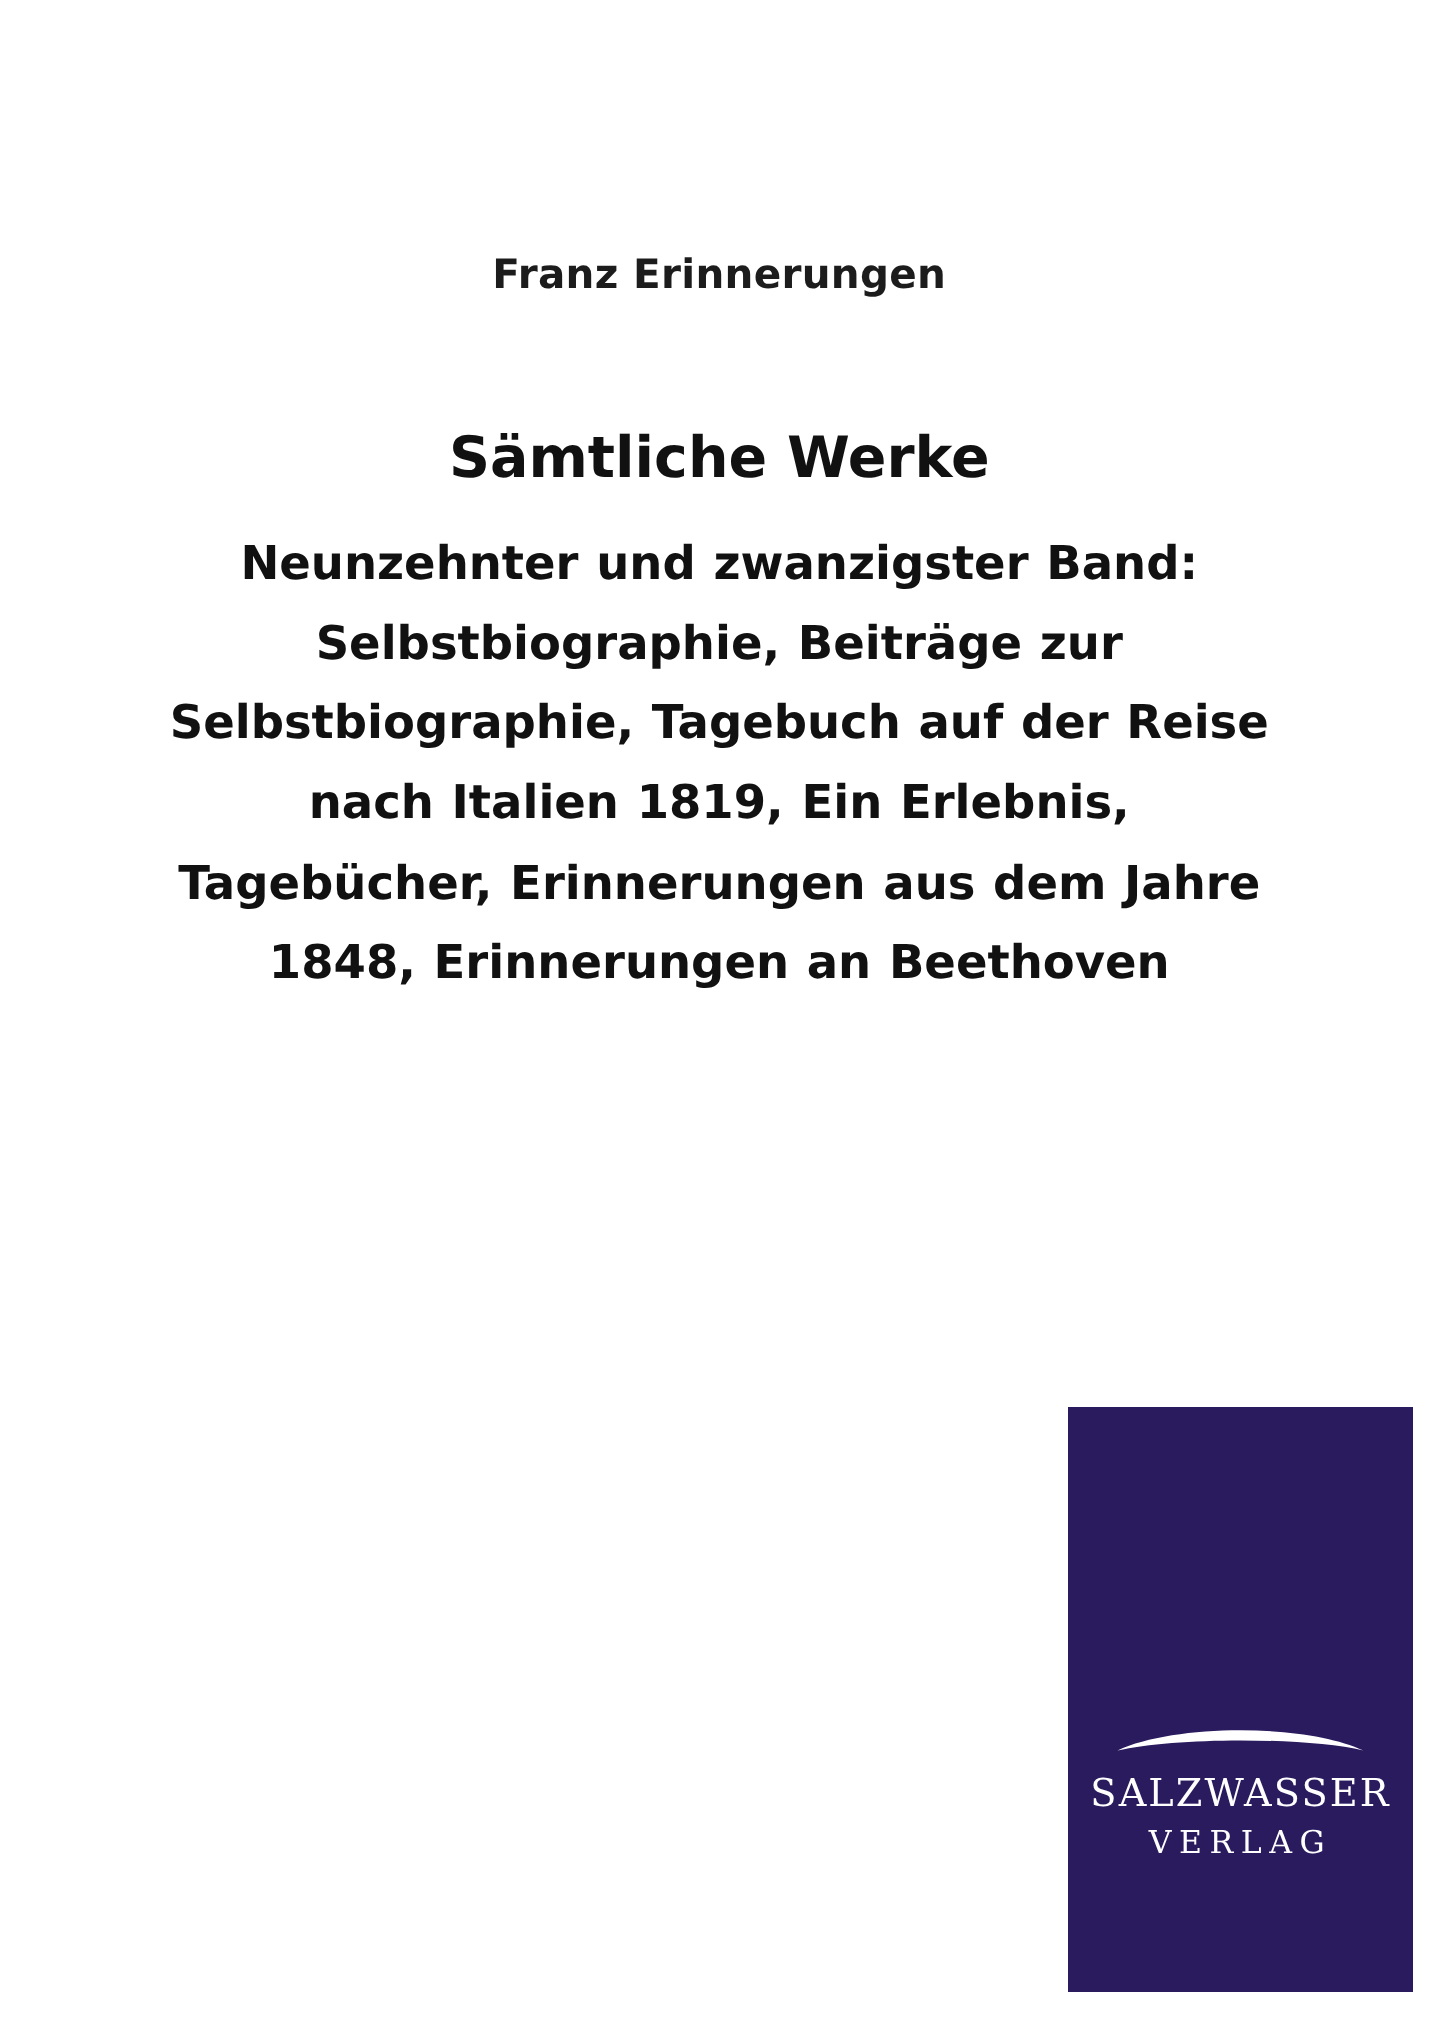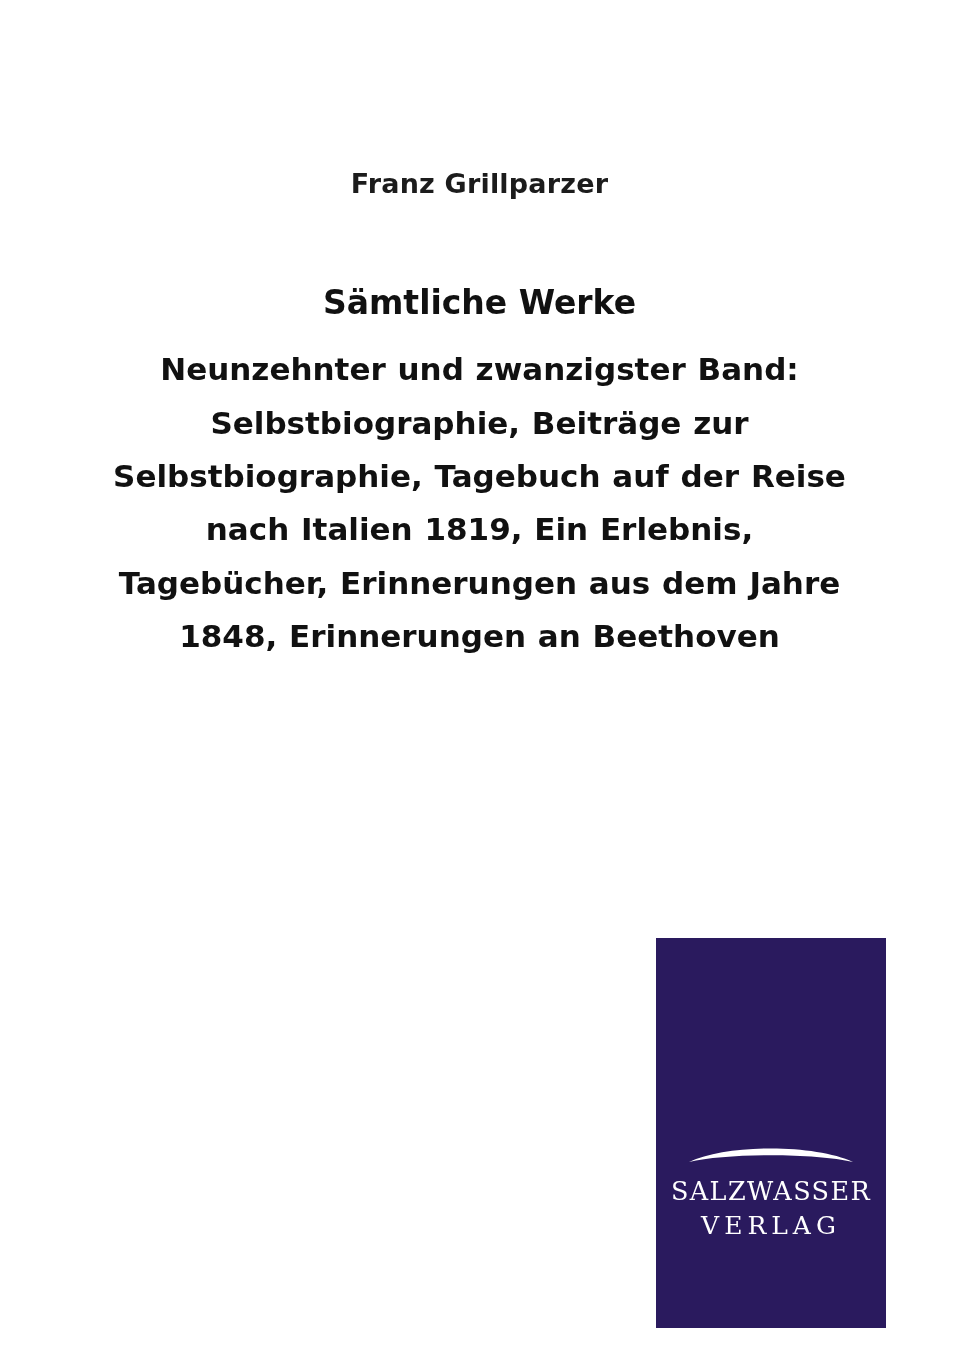--- a/index.html
+++ b/index.html
@@ -33,36 +33,36 @@
     color: #1c1c1c;
   }
   .title-block {
     position: absolute;
     top: 282px;
     left: 100px;
     width: 759px;
     text-align: center;
   }
   .main-title {
-    font-size: 33px;
+    font-size: 38px;
     font-weight: bold;
     line-height: 1.25;
     color: #111111;
     margin-bottom: 20px;
   }
   .subtitle {
     font-size: 31px;
     font-weight: bold;
     line-height: 1.72;
     color: #111111;
     word-spacing: 1px;
   }
   .logo-box {
     position: absolute;
-    left: 656px;
+    left: 712px;
     top: 938px;
     width: 230px;
     height: 390px;
     background: #2a1a5e;
     color: #ffffff;
     display: flex;
     flex-direction: column;
     align-items: center;
     justify-content: flex-end;
     padding-bottom: 86px;
@@ -74,33 +74,33 @@
     margin-bottom: 8px;
     display: block;
   }
   .logo-name {
     font-size: 25.5px;
     letter-spacing: 1.4px;
     font-family: "DejaVu Serif", serif;
     line-height: 1.25;
   }
   .logo-sub {
-    font-size: 25px;
+    font-size: 21px;
     letter-spacing: 5px;
     font-family: "DejaVu Serif", serif;
     line-height: 1.3;
     margin-top: 2px;
   }
 </style>
 </head>
 <body>
 
 <div class="page">
 
-  <div class="author">Franz Grillparzer</div>
+  <div class="author">Franz Erinnerungen</div>
 
   <div class="title-block">
     <div class="main-title">Sämtliche Werke</div>
     <div class="subtitle">Neunzehnter und zwanzigster Band: Selbstbiographie, Beiträge zur Selbstbiographie, Tagebuch auf der Reise nach Italien 1819, Ein Erlebnis, Tagebücher, Erinnerungen aus dem Jahre 1848, Erinnerungen an Beethoven</div>
   </div>
 
   <div class="logo-box">
     <svg class="logo-wave" viewBox="0 0 168 26">
       <path d="M2 20 C 40 2, 128 2, 166 20 C 128 11, 40 11, 2 20 Z" fill="#ffffff"></path>
     </svg>

